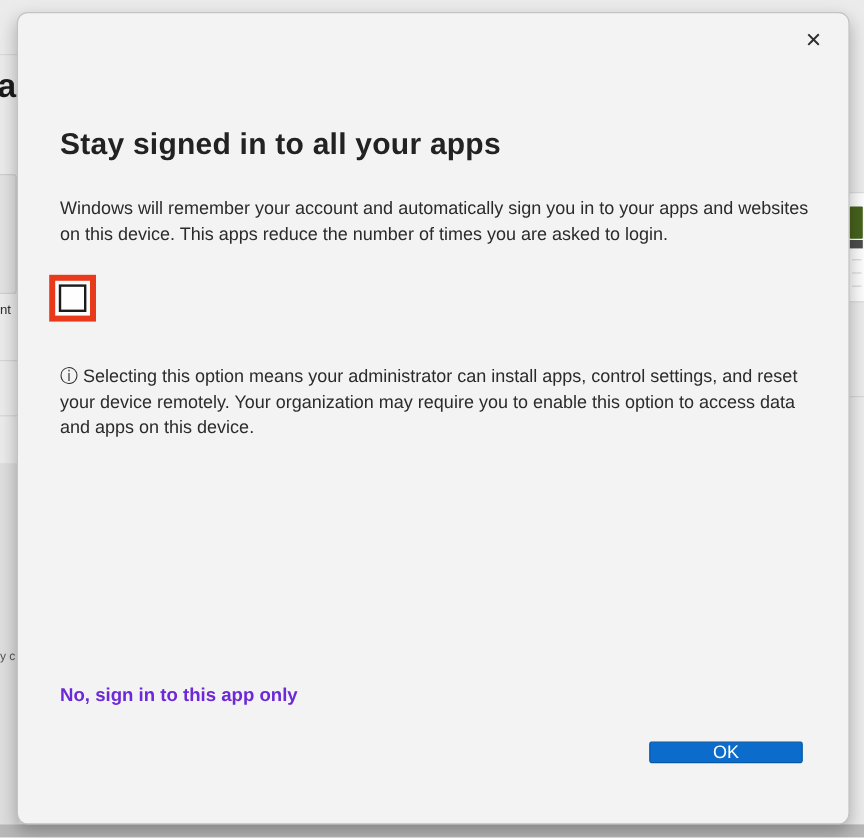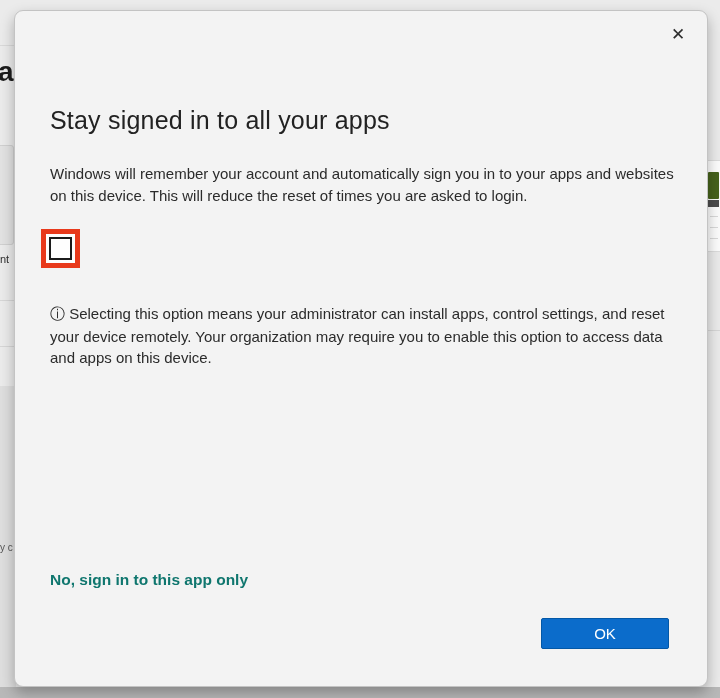--- a/index.html
+++ b/index.html
@@ -52,21 +52,21 @@
   .close-btn {
     position: absolute; top: 8px; right: 14px;
     width: 30px; height: 30px;
     background: transparent; border: none;
     font-size: 17px; line-height: 30px; text-align: center;
     color: #2d2d2d; cursor: pointer;
     font-family: "DejaVu Sans", sans-serif;
   }
   .dlg-title {
     position: absolute; left: 35px; top: 95px;
-    font-size: 25px; font-weight: 400; color: #222;
+    font-size: 25px; font-weight: 700; color: #222;
     letter-spacing: 0.2px;
   }
   .dlg-desc {
     position: absolute; left: 35px; top: 152px; width: 625px;
     font-size: 15px; line-height: 21.5px; color: #2b2b2b;
   }
   .annot-box {
     position: absolute; left: 26px; top: 218px;
     width: 39px; height: 39px;
     border: 5px solid #e8391b;
@@ -83,26 +83,26 @@
     position: absolute; left: 35px; top: 265px;
     font-size: 15.5px; font-weight: 700; color: #1b1b1b;
   }
   .dlg-info {
     position: absolute; left: 35px; top: 292px; width: 622px;
     font-size: 15px; line-height: 21.7px; color: #2b2b2b;
   }
   .info-icon { font-style: normal; font-size: 15px; color: #2b2b2b; font-family: "DejaVu Sans", sans-serif; }
   .dlg-link {
     position: absolute; left: 35px; top: 560px;
-    font-size: 15.5px; font-weight: 700; color: #0f766e;
+    font-size: 15.5px; font-weight: 700; color: #6d28d9;
     text-decoration: none; cursor: pointer;
   }
   .ok-btn {
     position: absolute; left: 526px; top: 607px;
-    width: 128px; height: 31px;
+    width: 128px; height: 18px;
     background: #0b6ccb;
     border: 1px solid #0358a7;
     border-radius: 2px;
     color: #ffffff; font-size: 15px; font-family: "Liberation Sans", sans-serif;
     cursor: pointer;
   }
 </style>
 </head>
 <body>
 
@@ -128,21 +128,21 @@
 
     <div class="bg-bottom-band"></div>
   </div>
 
   <div class="dialog">
 
     <button class="close-btn">✕</button>
 
     <h1 class="dlg-title">Stay signed in to all your apps</h1>
 
-    <p class="dlg-desc">Windows will remember your account and automatically sign you in to your apps and websites on this device. This will reduce the reset of times you are asked to login.</p>
+    <p class="dlg-desc">Windows will remember your account and automatically sign you in to your apps and websites on this device. This apps reduce the number of times you are asked to login.</p>
 
     <div class="annot-box">
       <span class="checkbox" role="checkbox" aria-checked="false"></span>
     </div>
 
 
     <p class="dlg-info"><span class="info-icon">ⓘ</span> <span>Selecting this option means your administrator can install apps, control settings, and reset your device remotely. Your organization may require you to enable this option to access data and apps on this device.</span></p>
 
     <a class="dlg-link">No, sign in to this app only</a>
 

